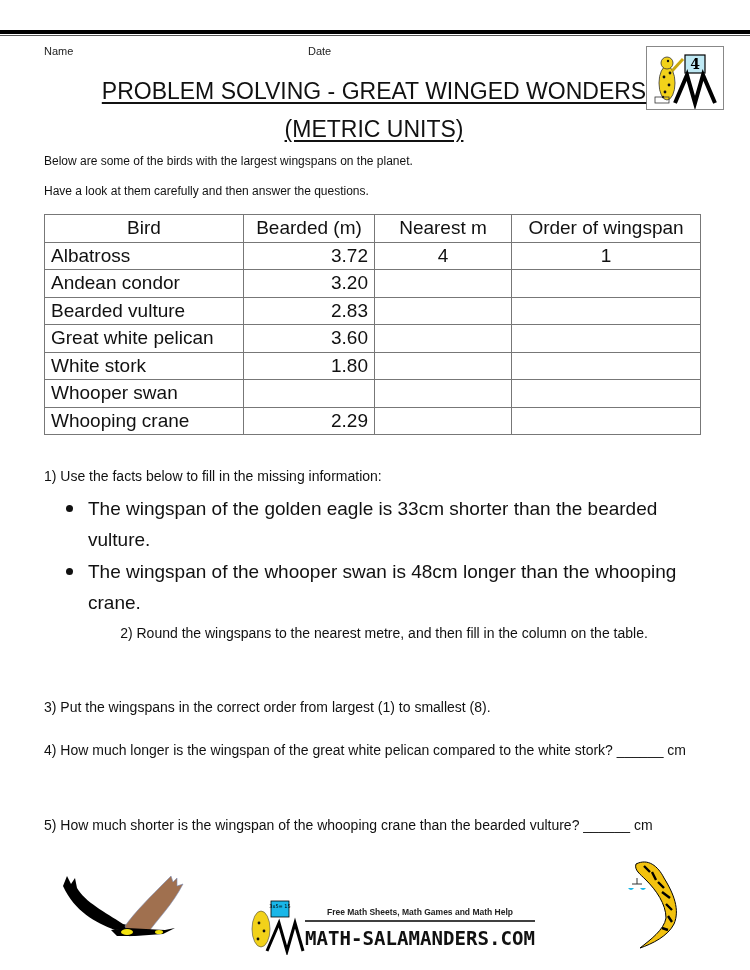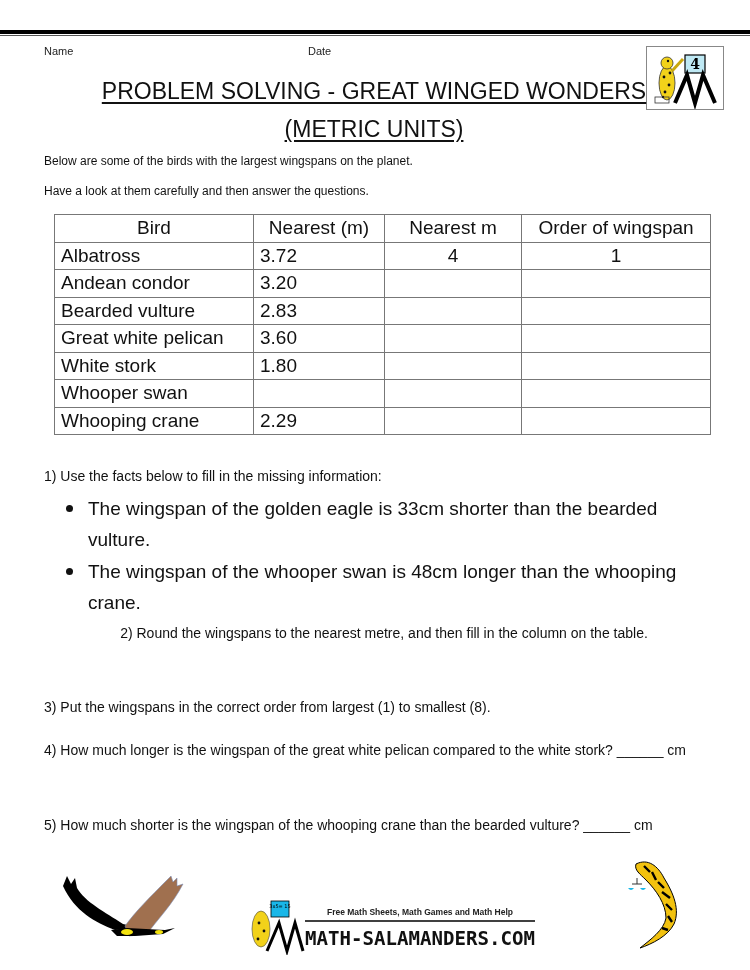--- a/index.html
+++ b/index.html
@@ -8,28 +8,28 @@
     font-family: "Liberation Sans", "DejaVu Sans", sans-serif; color: #111;
   }
   .topbar { position: absolute; left: 0; top: 30px; width: 750px; height: 4px; background: #000; }
   .topbar2 { position: absolute; left: 0; top: 35px; width: 750px; height: 1px; background: #555; }
   .label-small { position: absolute; top: 45px; font-size: 11px; color: #222; }
   .logo-box { position: absolute; left: 646px; top: 46px; width: 76px; height: 62px; border: 1px solid #888; background: #fff; }
   .title { position: absolute; left: 0; width: 748px; text-align: center; font-size: 23px; color: #111; }
   .title span { text-decoration: underline; text-underline-offset: 3px; }
   .intro { position: absolute; left: 44px; font-size: 12px; color: #111; }
   table.birds {
-    position: absolute; left: 54px; top: 214px; border-collapse: collapse; font-size: 19px;
+    position: absolute; left: 44px; top: 214px; border-collapse: collapse; font-size: 19px;
   }
   table.birds td, table.birds th {
     border: 1px solid #777; height: 26.5px; padding: 0 6px; font-weight: normal; line-height: 26px;
   }
   table.birds th { text-align: center; }
   .c-bird { width: 186px; text-align: left; }
-  .c-wing { width: 118px; text-align: left; }
+  .c-wing { width: 118px; text-align: right; }
   .c-near { width: 124px; text-align: center; }
   .c-order { width: 176px; text-align: center; }
   .q { position: absolute; left: 44px; font-size: 14px; line-height: 31px; width: 680px; color: #111; }
   .bullet { position: absolute; left: 66px; font-size: 19px; line-height: 31px; width: 650px; }
   .bullet .dot { position: absolute; left: 0; top: 12px; width: 7px; height: 7px; background: #111; border-radius: 50%; }
   .bullet .txt { margin-left: 22px; display: block; }
   .footer-site { position: absolute; left: 245px; top: 895px; width: 290px; height: 60px; }
 </style>
 </head>
 <body>
@@ -61,21 +61,21 @@
 <div class="title" style="top:78px;"><span>PROBLEM SOLVING - GREAT WINGED WONDERS</span></div>
 <div class="title" style="top:116px;"><span>(METRIC UNITS)</span></div>
 
 <div class="intro" style="top:154px;">Below are some of the birds with the largest wingspans on the planet.</div>
 <div class="intro" style="top:184px;">Have a look at them carefully and then answer the questions.</div>
 
 <table class="birds">
   <tbody>
       <tr>
     <th class="c-bird" style="text-align:center;">Bird</th>
-    <th class="c-wing">Nearest (m)</th>
+    <th class="c-wing">Bearded (m)</th>
     <th class="c-near">Nearest m</th>
     <th class="c-order">Order of wingspan</th>
   </tr>
   <tr>
     <td class="c-bird">Albatross</td>
     <td class="c-wing">3.72</td>
     <td class="c-near">4</td>
     <td class="c-order">1</td>
   </tr>
   <tr>

